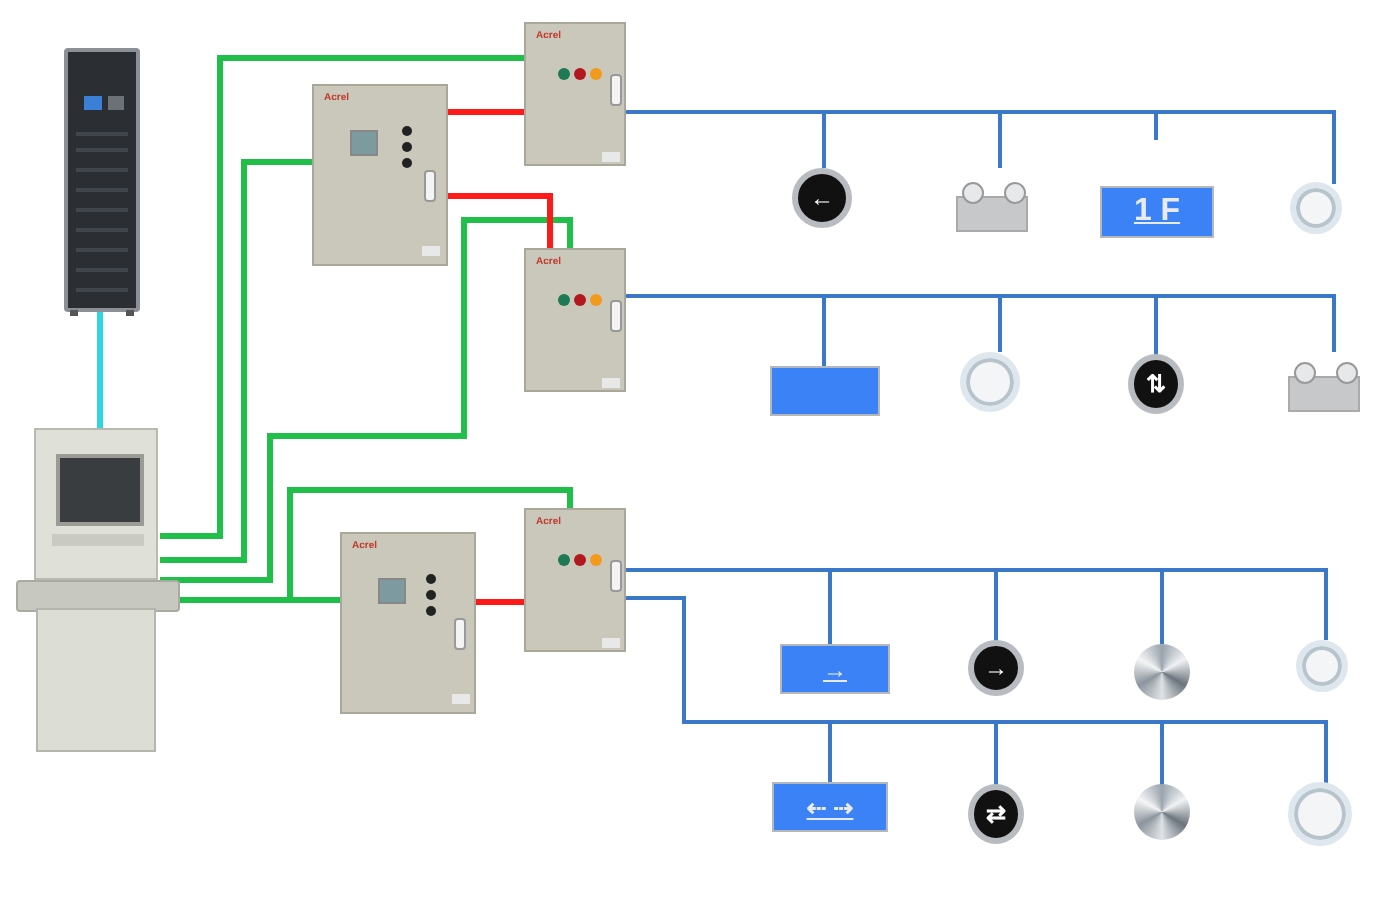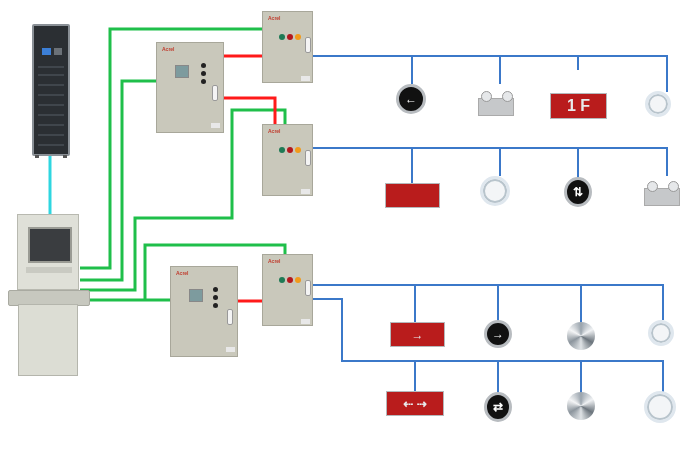--- a/index.html
+++ b/index.html
@@ -24,21 +24,21 @@
   .logo{position:absolute;left:5px;top:3px;font-size:5px;color:#c0392b;font-weight:bold;}
   .lamp{position:absolute;width:6px;height:6px;border-radius:50%;}
   .knob{position:absolute;width:5px;height:5px;border-radius:50%;background:#222;}
   .meter{position:absolute;width:12px;height:11px;background:#7d9b9e;border:1px solid #888;}
   .handle{position:absolute;width:4px;height:14px;background:#f4f4f4;border:1px solid #999;border-radius:2px;}
   .plate{position:absolute;width:9px;height:5px;background:#e8e8e8;}
   
   .round-sign{width:30px;height:30px;border-radius:50%;background:#111;border:3px solid #b8bcc0;box-sizing:border-box;color:#fff;font-size:12px;display:flex;align-items:center;justify-content:center;font-weight:bold;}
   .downlight{width:26px;height:26px;border-radius:50%;background:#f3f5f7;border:3px solid #dfe7ee;box-sizing:border-box;box-shadow:inset 0 0 0 2px #b8c4cc;}
   .steel{width:28px;height:28px;border-radius:50%;background:conic-gradient(#9aa4ad,#f0f2f4,#6b747c,#dfe3e6,#8c959d,#f4f5f6,#9aa4ad);}
-  .plate-sign{background:#b91c1c;border:1px solid #b5b8bb;box-sizing:border-box;color:#e8eaec;display:flex;align-items:center;justify-content:center;font-size:16px;font-weight:bold;}
+  .plate-sign{background:#3b82f6;border:1px solid #b5b8bb;box-sizing:border-box;color:#e8eaec;display:flex;align-items:center;justify-content:center;font-size:16px;font-weight:bold;text-decoration:underline;}
   .emlight{width:36px;height:18px;background:#c6c8ca;border:1px solid #aaa;box-sizing:border-box;}
   .emhead{position:absolute;width:9px;height:9px;border-radius:50%;background:#e6e8ea;border:1px solid #999;top:-8px;}
 </style>
 </head>
 <body>
 
 <svg id="wires" viewBox="0 0 700 453">
   <g fill="none" stroke-linejoin="miter">
 
     <path d="M50 156 V214" stroke="#2fd6e0" stroke-width="3"></path>

